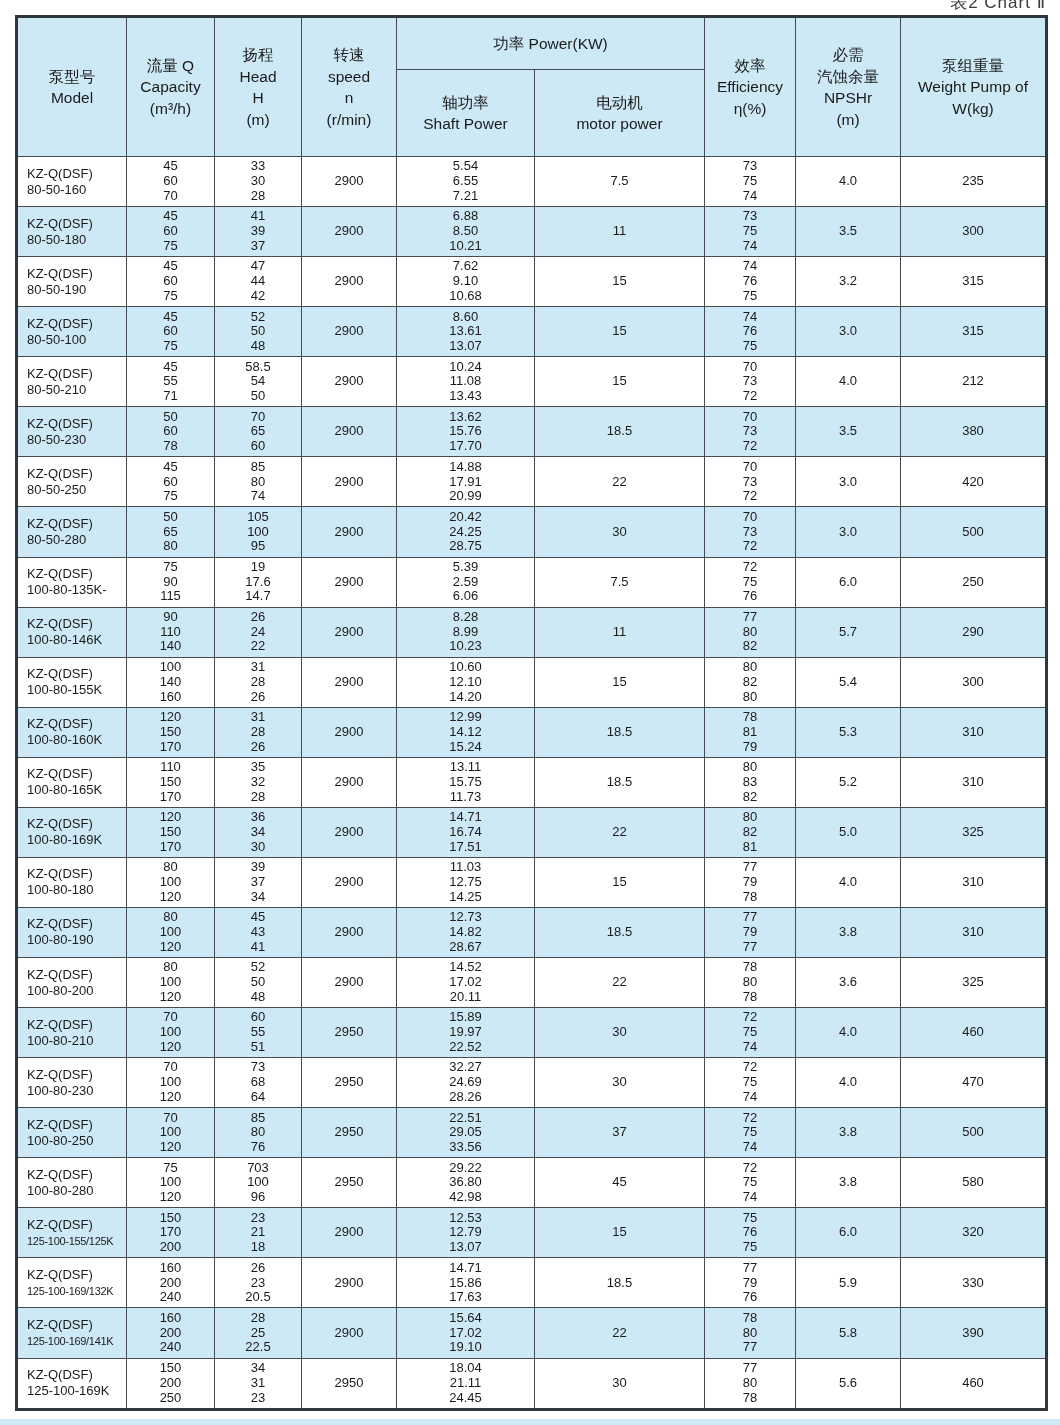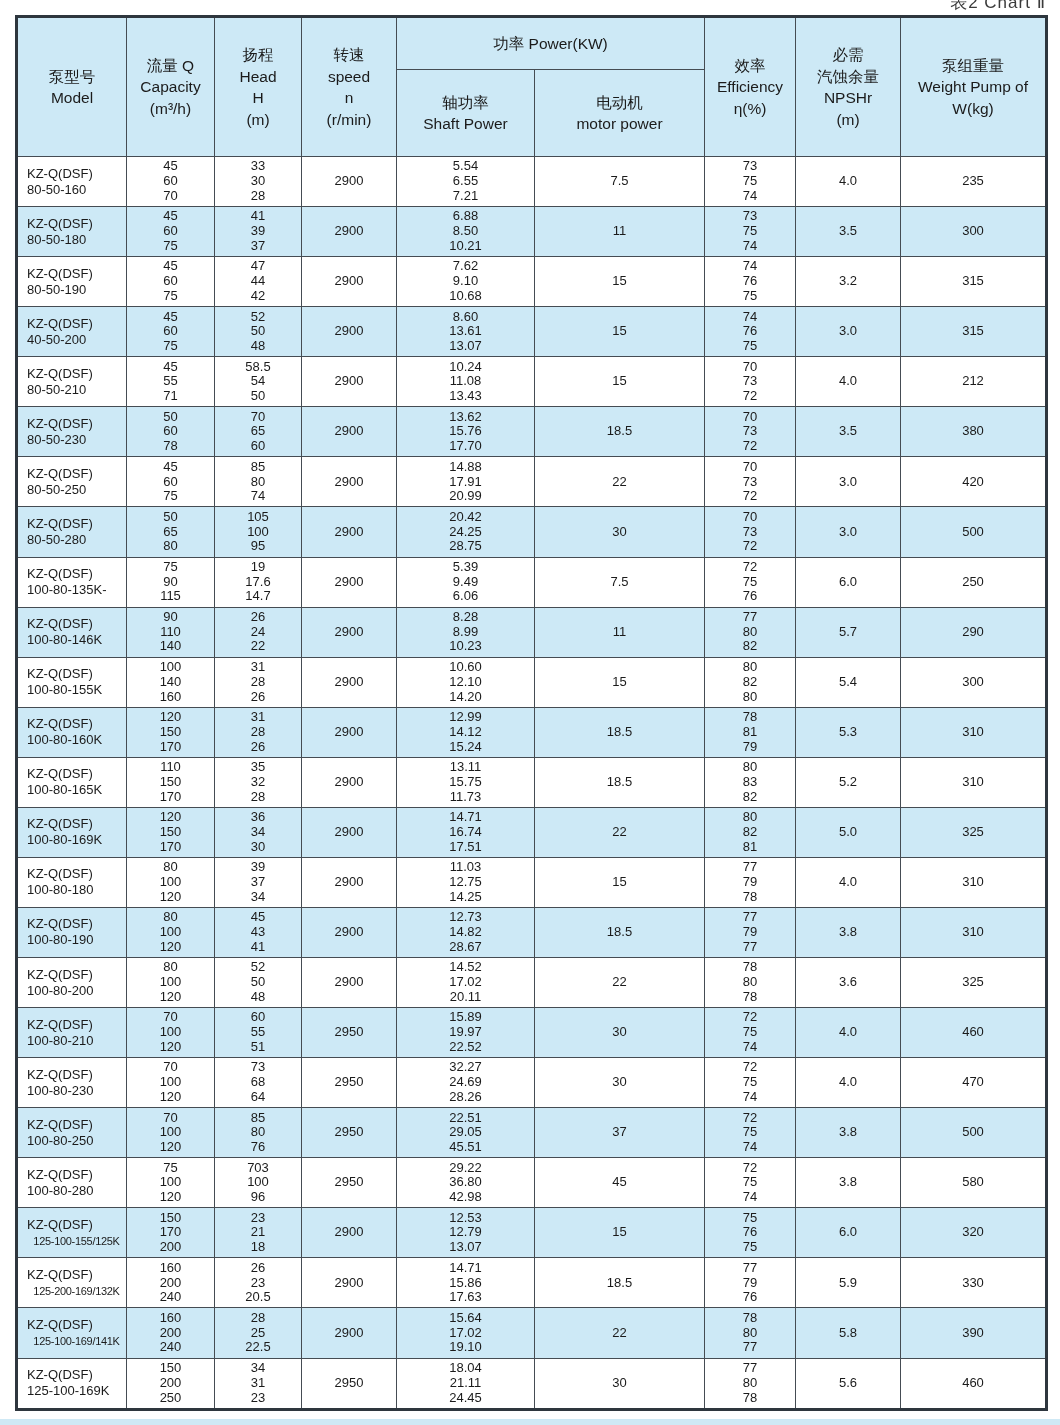--- a/index.html
+++ b/index.html
@@ -34,21 +34,21 @@
     background:#cde9f6;
     font-weight:normal;
     font-size:15.5px;
     line-height:21.5px;
   }
   thead tr.h1 { height:53px; }
   thead tr.h2 { height:87px; }
   tbody td { background:#ffffff; font-size:13px; line-height:14.8px; }
   tbody tr.shaded td { background:#cde9f6; }
   td.model { text-align:left; padding-left:9px; font-size:13px; line-height:16px;margin-top:8px; }
-  td.model .small { font-size:11px; letter-spacing:-0.3px;text-align:center; }
+  td.model .small { font-size:11px; letter-spacing:-0.3px; }
   .strip {
     position:absolute; left:0; right:0; bottom:0; height:6px;
     background:#cfe9f5;
   }
 </style>
 </head>
 <body>
 
 <div class="page">
   <div class="caption">表2 Chart Ⅱ</div>
@@ -228,21 +228,21 @@
           <td>
             <div>3.2</div>
           </td>
           <td>
             <div>315</div>
           </td>
         </tr>
         <tr class="shaded">
           <td class="model">
             <div>KZ-Q(DSF)</div>
-            <div>40-50-200</div>
+            <div>80-50-100</div>
           </td>
           <td>
             <div>45</div>
             <div>60</div>
             <div>75</div>
           </td>
           <td>
             <div>52</div>
             <div>50</div>
             <div>48</div>
@@ -435,21 +435,21 @@
           <td>
             <div>19</div>
             <div>17.6</div>
             <div>14.7</div>
           </td>
           <td>
             <div>2900</div>
           </td>
           <td>
             <div>5.39</div>
-            <div>9.49</div>
+            <div>2.59</div>
             <div>6.06</div>
           </td>
           <td>
             <div>7.5</div>
           </td>
           <td>
             <div>72</div>
             <div>75</div>
             <div>76</div>
           </td>
@@ -854,21 +854,21 @@
             <div>85</div>
             <div>80</div>
             <div>76</div>
           </td>
           <td>
             <div>2950</div>
           </td>
           <td>
             <div>22.51</div>
             <div>29.05</div>
-            <div>45.51</div>
+            <div>33.56</div>
           </td>
           <td>
             <div>37</div>
           </td>
           <td>
             <div>72</div>
             <div>75</div>
             <div>74</div>
           </td>
           <td>
@@ -950,21 +950,21 @@
           <td>
             <div>6.0</div>
           </td>
           <td>
             <div>320</div>
           </td>
         </tr>
         <tr>
           <td class="model">
             <div>KZ-Q(DSF)</div>
-            <div class="small">125-200-169/132K</div>
+            <div class="small">125-100-169/132K</div>
           </td>
           <td>
             <div>160</div>
             <div>200</div>
             <div>240</div>
           </td>
           <td>
             <div>26</div>
             <div>23</div>
             <div>20.5</div>

